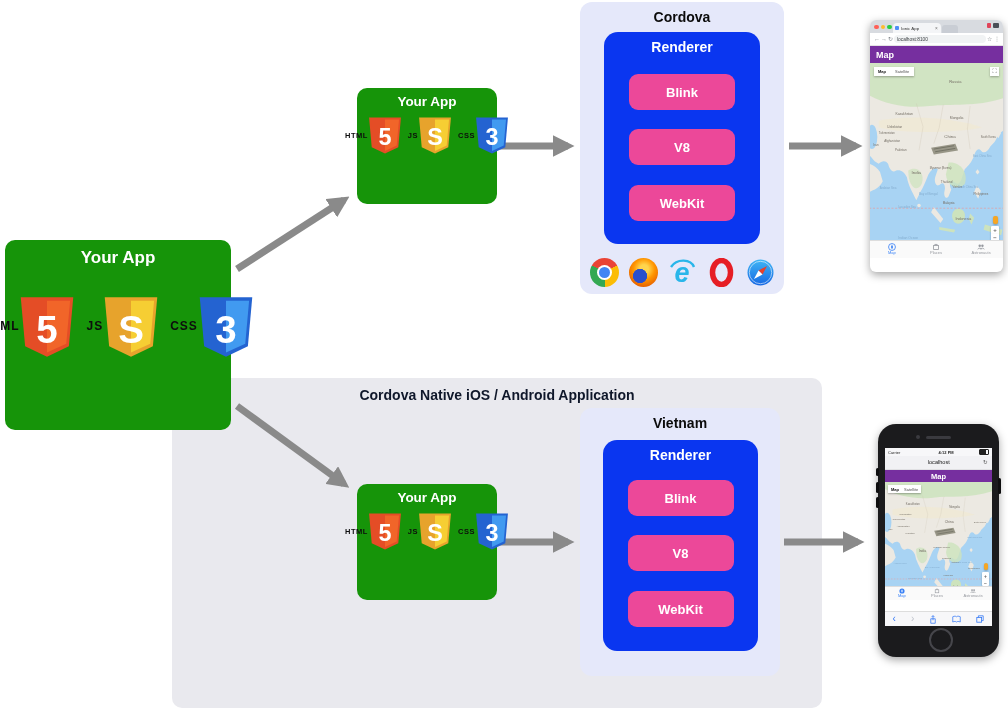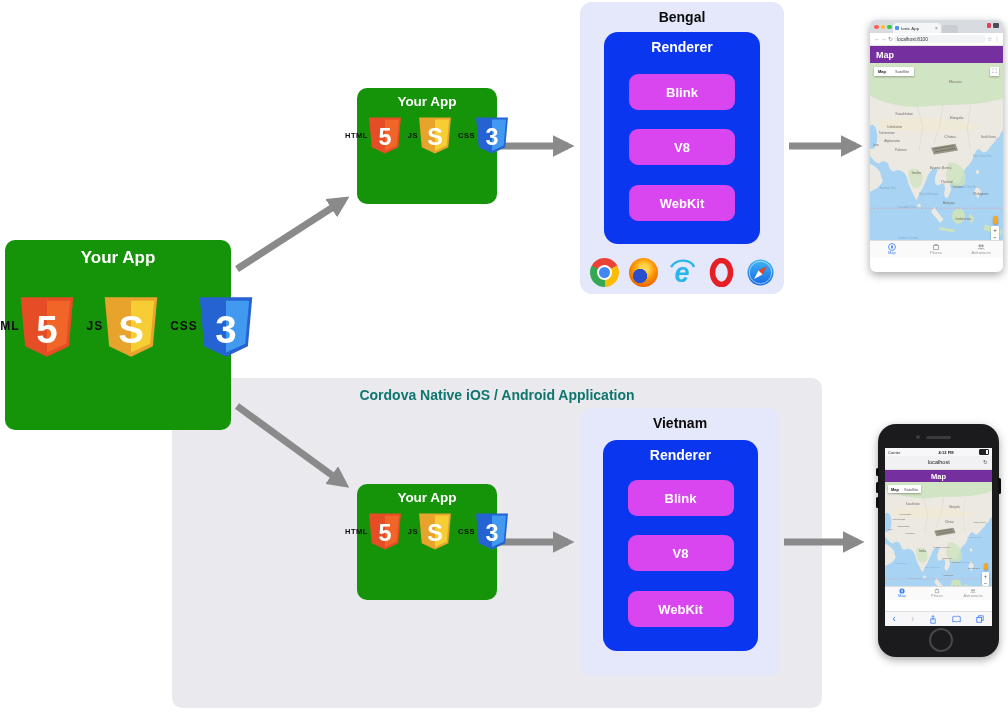--- a/index.html
+++ b/index.html
@@ -1,41 +1,41 @@
 <!DOCTYPE html>
 <html><head>
 <meta charset="utf-8">
 <style>
   html,body{margin:0;padding:0;background:#fff;}
   .canvas{position:relative;width:1008px;height:715px;background:#ffffff;overflow:hidden;
           font-family:"Liberation Sans",sans-serif;}
   
   .cordova-box{position:absolute;left:172px;top:378px;width:650px;height:330px;
                background:#e9e9ee;border-radius:10px;}
-  .cordova-title{text-align:center;margin-top:9px;font-size:14px;font-weight:bold;color:#0f766e;}
+  .cordova-title{text-align:center;margin-top:9px;font-size:14px;font-weight:bold;color:#0f172a;}
   .arrows{position:absolute;left:0;top:0;pointer-events:none;}
   .app-box{position:absolute;background:#169409;border-radius:10px;text-align:center;}
   .app-title{color:#fff;font-weight:bold;}
   .large .app-title{font-size:17px;margin-top:8px;}
   .small .app-title{font-size:13.5px;margin-top:6px;}
   .badges{display:flex;justify-content:center;}
   .large .badges{gap:11px;margin-top:24px;}
   .small .badges{gap:6px;margin-top:5px;}
   .badge{display:flex;flex-direction:row;align-items:center;}
   .b-label{font-weight:900;color:#0d0d0d;letter-spacing:1px;}
   .large .b-label{font-size:12px;margin-bottom:3px;}
   .small .b-label{font-size:7.5px;margin-bottom:1px;letter-spacing:.5px;}
   .large .badge svg{width:56px;height:70px;}
   .small .badge svg{width:34px;height:43px;}
   .shield-glyph{font-family:"Liberation Sans",sans-serif;font-weight:bold;fill:#fff;}
   .panel{position:absolute;background:#e5e8fa;border-radius:12px;}
   .p-title{text-align:center;font-weight:bold;font-size:14px;color:#0b0b0b;margin-top:7px;}
   .renderer{position:absolute;background:#0a36f0;border-radius:14px;}
   .r-title{color:#fff;text-align:center;font-weight:bold;font-size:14px;margin-top:7px;}
-  .engine{position:absolute;width:106px;height:36px;background:#d946ef;border-radius:9px;
+  .engine{position:absolute;width:106px;height:36px;background:#ec4899;border-radius:9px;
           color:#fff;font-weight:bold;font-size:13px;display:flex;align-items:center;justify-content:center;}
   .browser-icons{position:absolute;left:0;right:0;bottom:7px;display:flex;justify-content:center;gap:10px;}
   .bicon{width:29px;height:29px;border-radius:50%;position:relative;}
   .chrome{background:conic-gradient(from 300deg,#ea4335 0 120deg,#fbbc05 0 240deg,#34a853 0 360deg);}
   .chrome:before{content:"";position:absolute;left:50%;top:50%;width:15px;height:15px;margin:-7.5px;
                  background:#fff;border-radius:50%;}
   .chrome:after{content:"";position:absolute;left:50%;top:50%;width:11px;height:11px;margin:-5.5px;
                 background:#4285f4;border-radius:50%;}
   .firefox{background:
      radial-gradient(circle at 38% 62%,#2b4fcc 0 27%,rgba(0,0,0,0) 29%),
@@ -274,21 +274,21 @@
       <div class="badge">
         <div class="b-label">CSS</div>
         <svg viewBox="0 0 32 36">
             <use href="#shield-css"></use>
           </svg>
       </div>
     </div>
   </div>
 
   <div class="panel" style="left:580px;top:2px;width:204px;height:292px;">
-    <div class="p-title">Bengal</div>
+    <div class="p-title">Cordova</div>
     <div class="renderer" style="left:24px;top:30px;width:156px;height:212px;">
       <div class="r-title">Renderer</div>
       <div class="engine" style="left:25px;top:42px;">Blink</div>
       <div class="engine" style="left:25px;top:97px;">V8</div>
       <div class="engine" style="left:25px;top:153px;">WebKit</div>
     </div>
     <div class="browser-icons">
       <div class="bicon chrome"></div>
       <div class="bicon firefox"></div>
       <div class="bicon ie">

